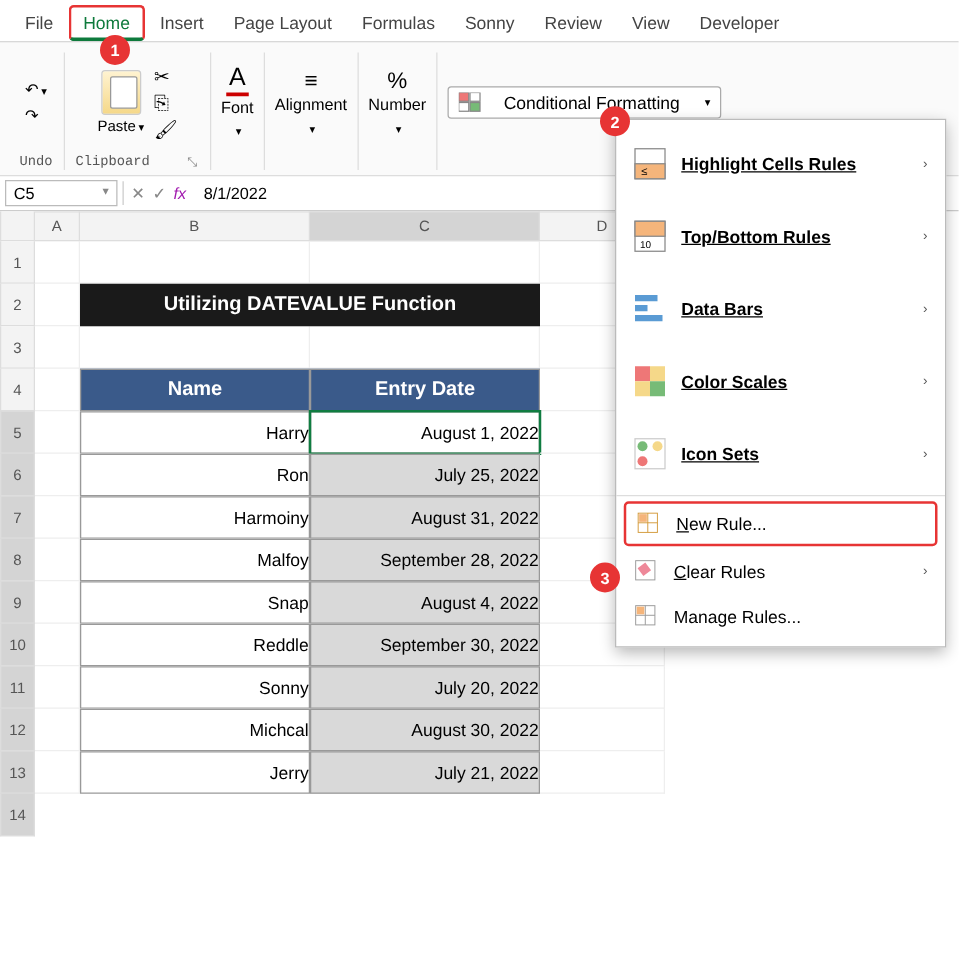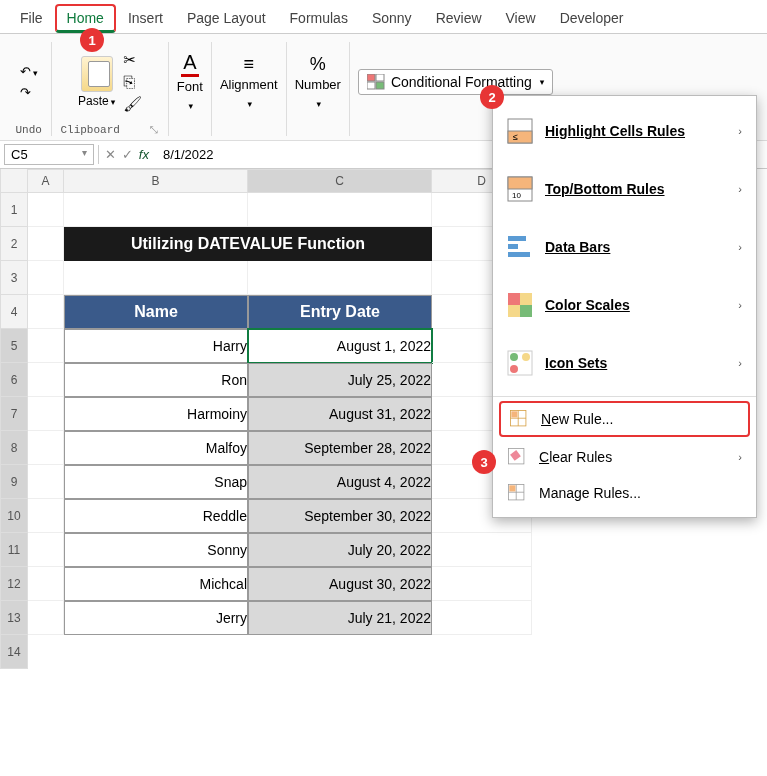--- a/index.html
+++ b/index.html
@@ -21,28 +21,28 @@
     
     .paste-block { display: flex; flex-direction: column; align-items: center; }
     .paste-big { width: 32px; height: 36px; background: linear-gradient(#fff3d1,#f5d889); border: 1px solid #ccc; border-radius: 3px; position: relative; }
     .paste-big::after{content:"";position:absolute;top:4px;left:6px;width:20px;height:24px;background:#fff;border:1px solid #999;border-radius:2px;}
     .paste-label { font-size: 12px; margin-top: 2px; }
     .clip-side{display:flex;flex-direction:column;gap:4px;margin-left:4px;}
     .clip-side span{font-size:15px;}
     
     .simple-label{font-size:13px;}
     
-    .cf-button { display: inline-flex; align-items: center; gap:6px; border: 1px solid #aaa; border-radius: 3px; padding: 4px 8px; font-size: 14px; background:#fff; }
+    .cf-button { display: inline-flex; align-items: center; gap:18px; border: 1px solid #aaa; border-radius: 3px; padding: 4px 8px; font-size: 14px; background:#fff; }
     .cf-icon{width:18px;height:16px;display:inline-block;}
     
     .formula-bar-row { display: flex; align-items: center; border-bottom: 1px solid #ccc; height: 28px; font-size: 13px; }
     .name-box { width: 90px; border: 1px solid #bbb; padding: 2px 6px; margin: 2px 4px; background:#fff; display:flex; align-items:flex-start; justify-content:space-between;}
     .fx-area { display: flex; align-items: center; gap: 6px; padding-left: 6px; border-left:1px solid #ccc; flex:1;}
     .fx-btn { color:#888; font-size:13px;}
-    .fx-label { font-style: italic; font-size: 13px; color:#14532d;}
+    .fx-label { font-style: italic; font-size: 13px; color:#a21caf;}
     .fx-input { padding: 2px 8px; }
     
     .sheet-area { display: flex; height: 560px; overflow:hidden;}
     .row-headers { display: flex; flex-direction: column; text-align: center; font-size: 12px; color:#555;}
     .row-headers div { height: 34px; line-height: 34px; border: 1px solid #ddd; border-top:none; width: 28px; background:#f3f3f3;}
     .row-headers div:first-child{height:24px;line-height:24px;}
     .row-headers div.sel{background:#d4d4d4;}
     
     .cols { flex: 1; display: flex; flex-direction: column; }
     .col-headers { display: flex; height: 24px; font-size: 12px; color:#555; }

